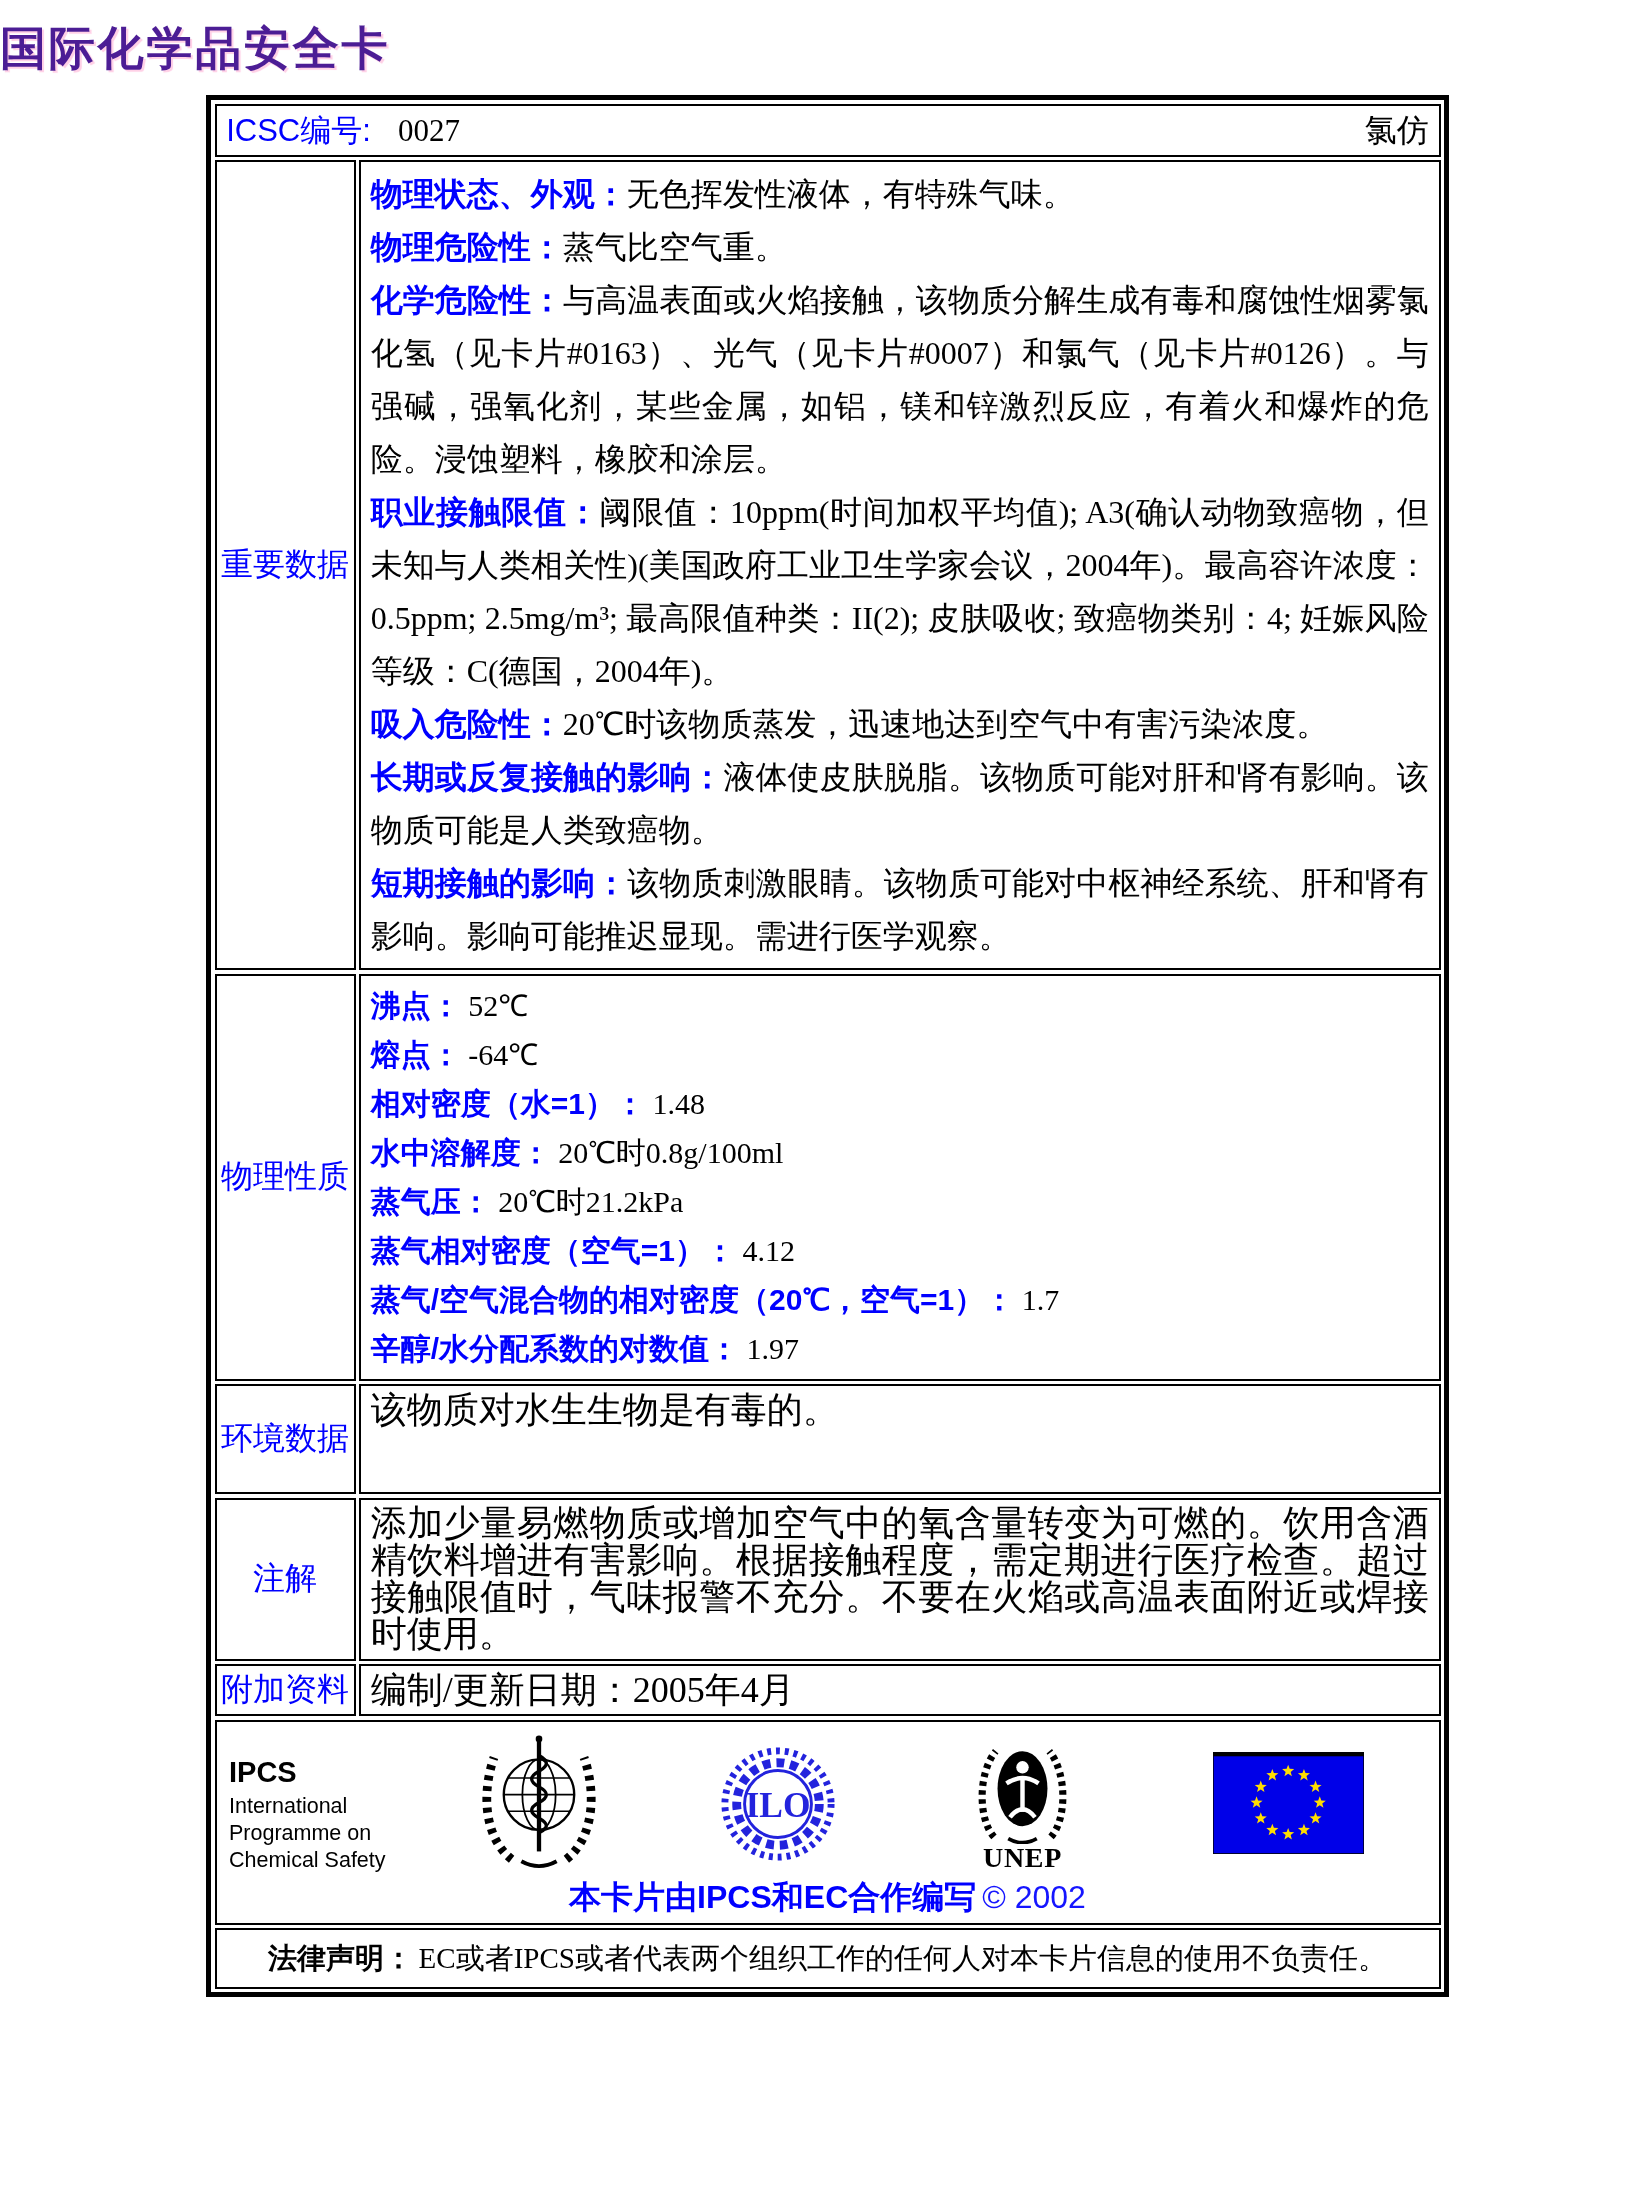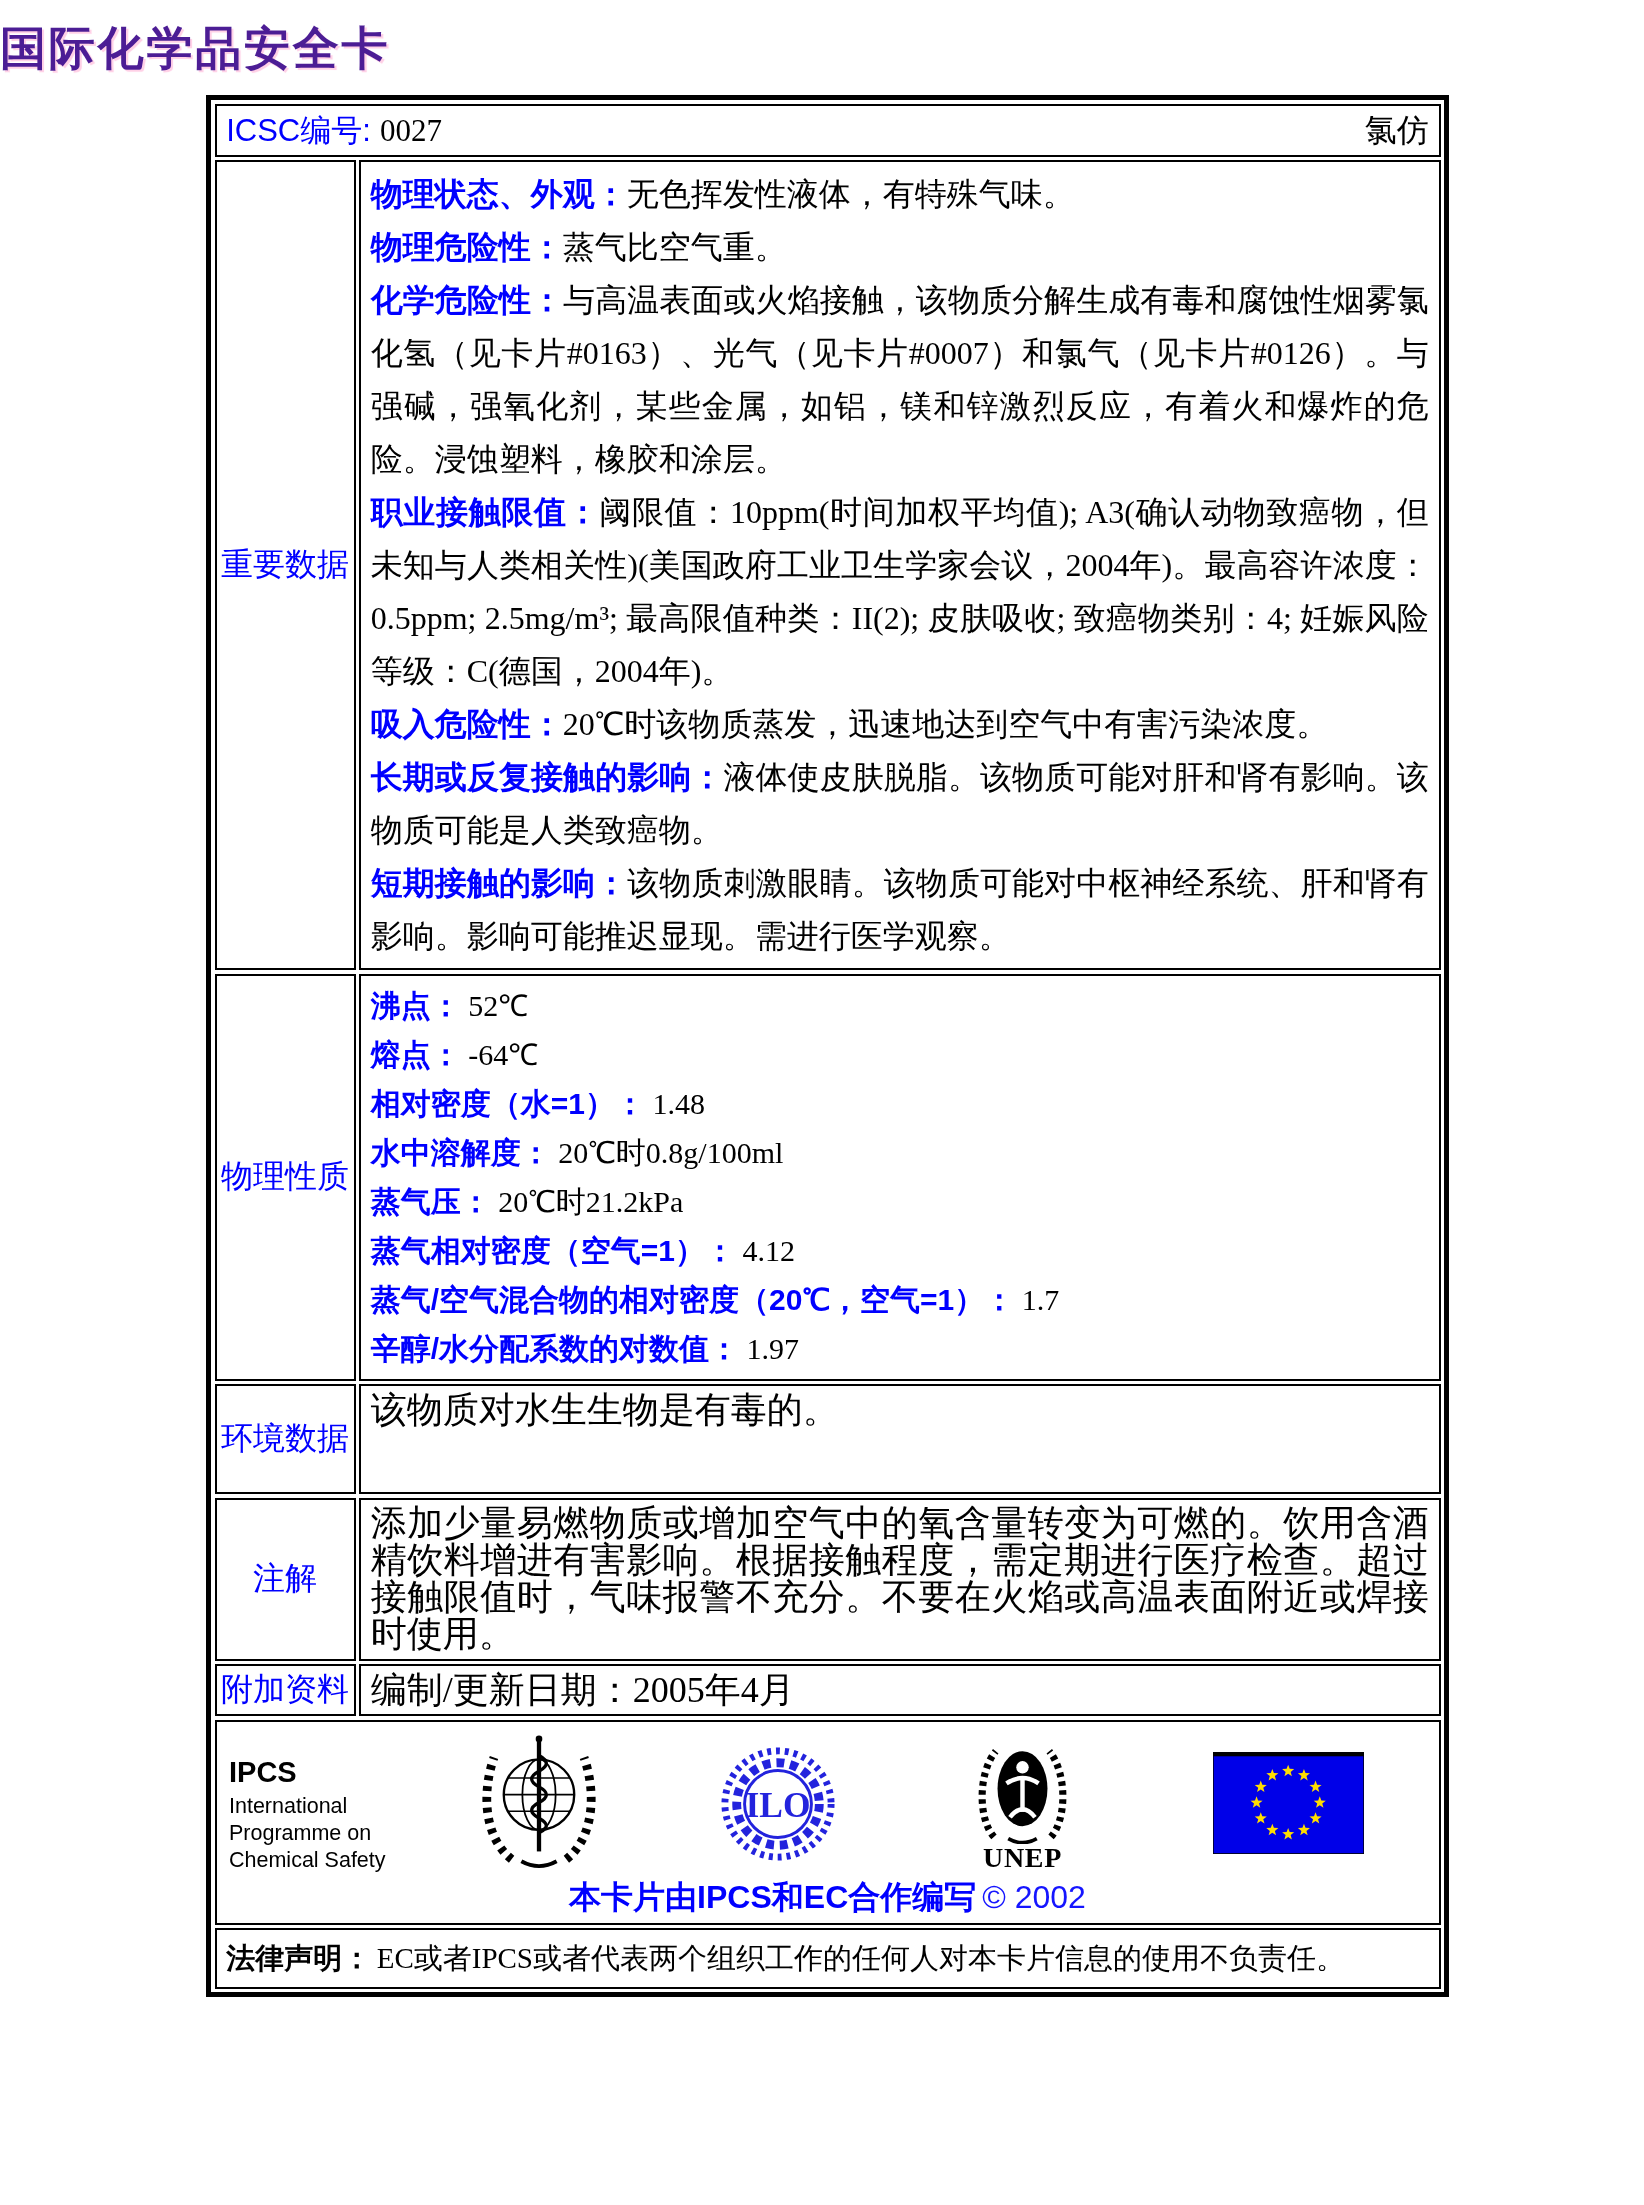--- a/index.html
+++ b/index.html
@@ -28,21 +28,21 @@
     color:#0000ff;font-size:32px;text-align:center;
     flex:none;
   }
   .cell-content{flex:1;padding:5.5px 9.7px;}
   
   .hdr-cell{
     flex:1;display:flex;justify-content:space-between;align-items:center;
     padding:7px 9.7px;font-size:31px;line-height:35px;
   }
   .hdr-left .lbl{color:#0000ff;font-family:"Liberation Sans", sans-serif;}
-  .hdr-left .val{color:#000;margin-left:9px;}
+  .hdr-left .val{color:#000;margin-left:27px;}
   .hdr-name{font-size:32px;}
   
   .imp-item{font-size:32px;line-height:53px;text-align:justify;}
   .lbl-inline{
     color:#0000ff;font-family:"Liberation Sans", sans-serif;font-weight:bold;
   }
   
   .phys-line{font-size:30px;line-height:49px;white-space:nowrap;}
   
   .plain-text{font-size:36px;line-height:37px;text-align:justify;}
@@ -60,21 +60,21 @@
   .unep-block{margin-left:123px;margin-top:7px;width:125px;text-align:center;}
   .unep-word{font-family:"Liberation Serif", serif;font-weight:bold;font-size:28px;letter-spacing:0.7px;margin-top:-4.2px;}
   .logo-eu{margin-left:128px;margin-top:22px;}
   .logos-caption{
     text-align:center;margin-top:4.2px;font-size:32px;line-height:39px;
     font-family:"Liberation Sans", sans-serif;color:#0000ff;
   }
   .logos-caption .cap{font-weight:bold;}
   .logos-caption .cop{font-weight:normal;margin-left:6px;color:#1515ff;}
   
-  .legal-cell{flex:1;display:flex;align-items:center;padding:9.7px 9.7px;font-size:29px;line-height:37px;}
+  .legal-cell{flex:1;display:flex;align-items:center;padding:9.7px 9.7px;font-size:29px;line-height:37px;justify-content:center;}
   .legal-lbl{font-family:"Liberation Sans", sans-serif;font-weight:bold;}
   .legal-txt{margin-left:5.5px;}
 </style>
 </head>
 <body>
 
 <div class="page-title">国际化学品安全卡</div>
 
 <div class="tbl">
 

